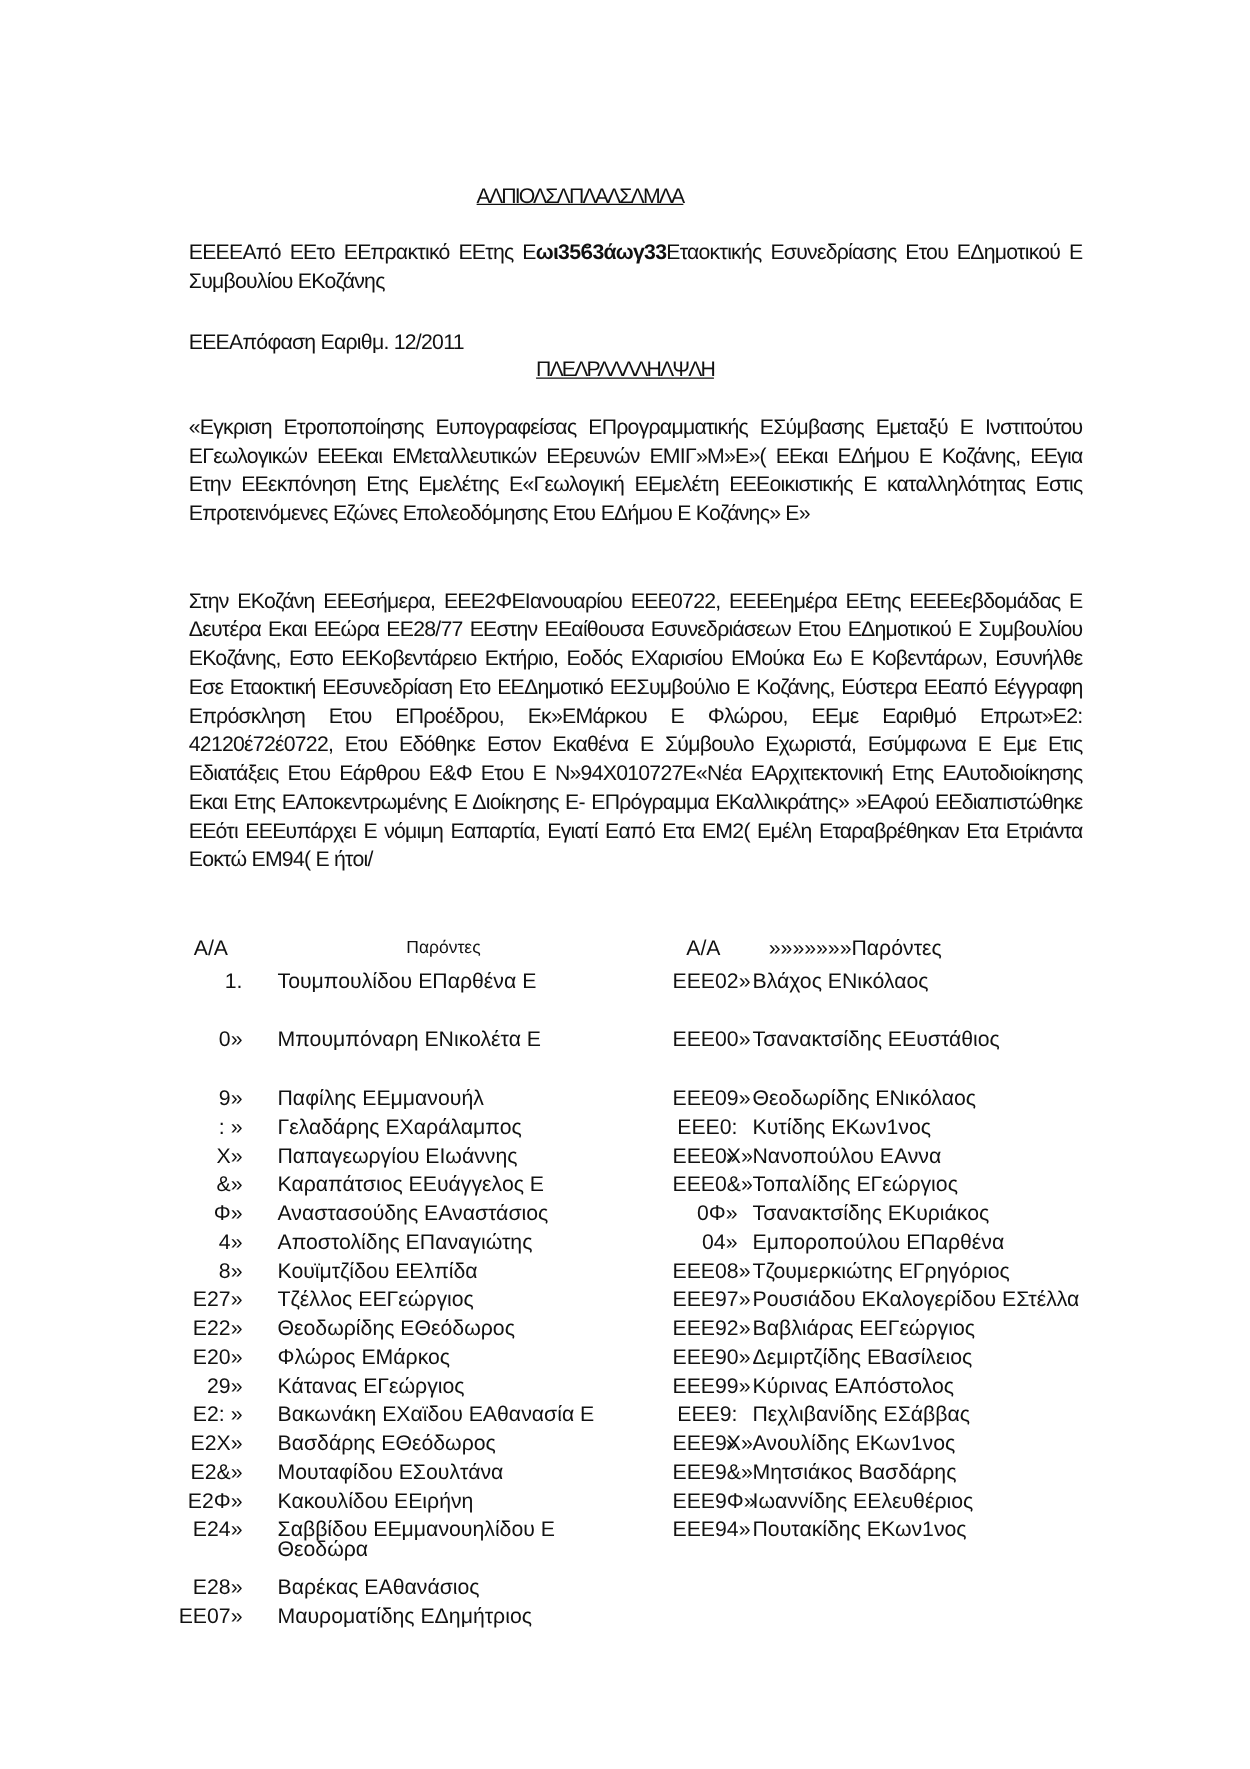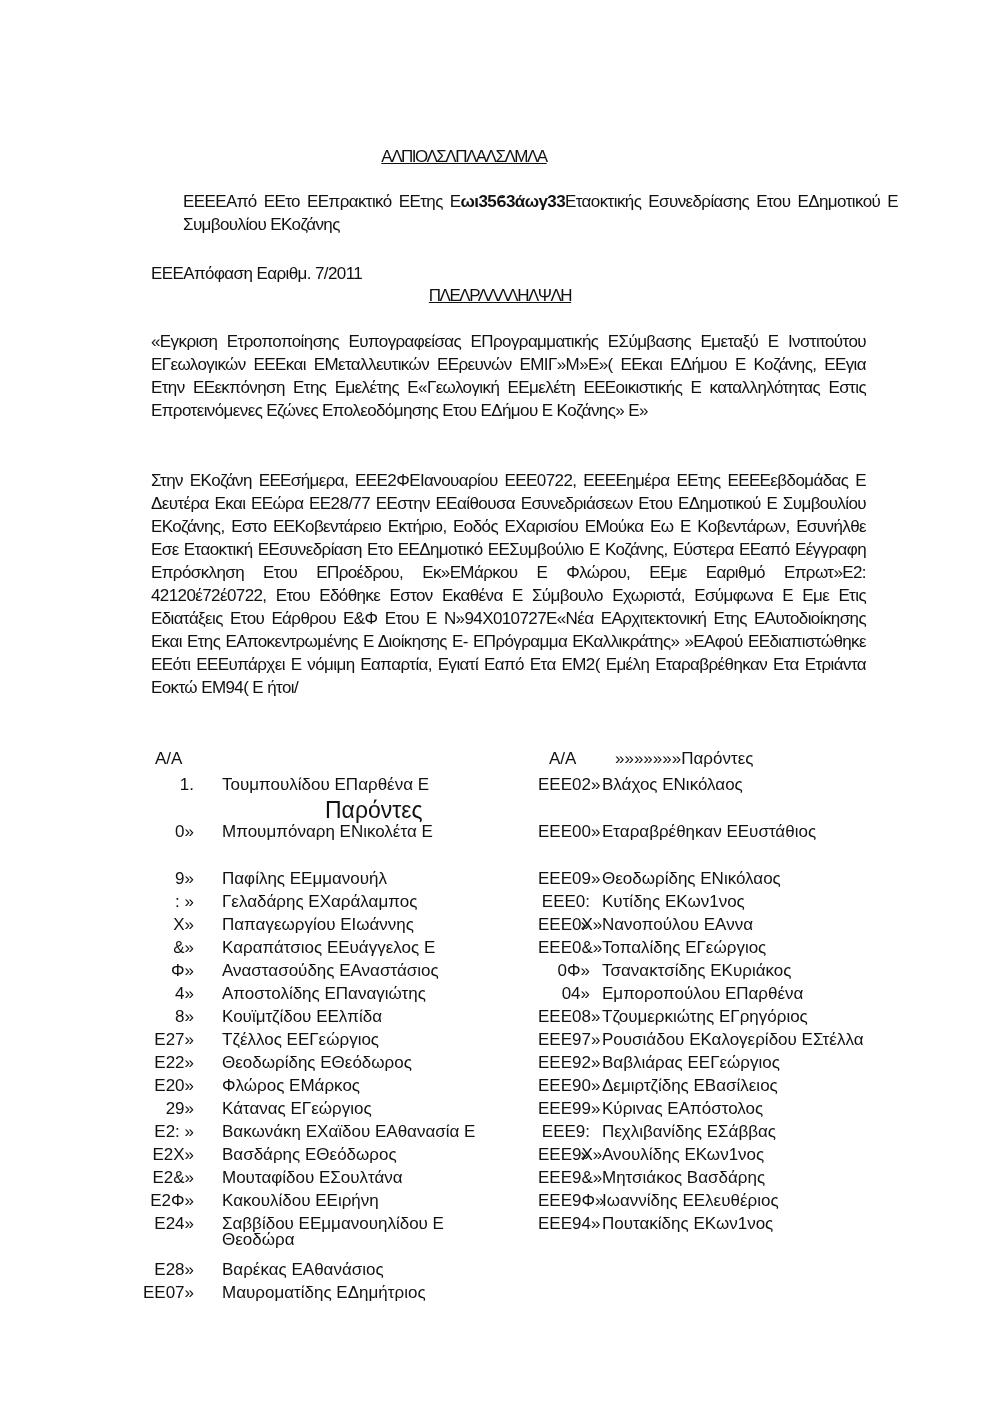--- a/index.html
+++ b/index.html
@@ -3,50 +3,50 @@
 <meta charset="utf-8">
 <style>
   html, body { margin: 0; padding: 0; background: #ffffff; }
   body { width: 1000px; height: 1415px; position: relative; overflow: hidden;
          font-family: "Liberation Sans", "DejaVu Sans", sans-serif; color: #111; }
   .page { position: absolute; left: 0; top: 0; width: 1000px; height: 1415px; }
   .title { position: absolute; top: 147px; left: 0; width: 928px; text-align: center;
            font-size: 17px; text-decoration: underline; letter-spacing: -1.5px; }
   .para { position: absolute; left: 151px; width: 715px; font-size: 17px; line-height: 23px;
           letter-spacing: -0.6px; text-align: justify; }
-  .p1 { top: 190px; margin-left: 32px; }
+  .p1 { top: 190px; }
   .p1 b { font-weight: bold; }
   .p2 { top: 262px; }
   .subtitle { position: absolute; top: 286px; left: 0; width: 1000px; text-align: center;
               font-size: 17px; text-decoration: underline; letter-spacing: -1.5px; }
   .p3 { top: 330px; }
   .p4 { top: 469px; }
   .hdr-aa-l { position: absolute; top: 749px; left: 155px; font-size: 17px; }
-  .hdr-p-l { position: absolute; top: 749px; left: 325px; font-size: 23px; margin-top: 48px; }
+  .hdr-p-l { position: absolute; top: 749px; left: 325px; font-size: 14px; }
   .hdr-aa-r { position: absolute; top: 749px; left: 549px; font-size: 17px; }
   .hdr-p-r { position: absolute; top: 749px; left: 615px; font-size: 17px; }
   .row { position: absolute; font-size: 17px; line-height: 23px; }
   .num { position: absolute; width: 52px; text-align: right; }
   .name { position: absolute; white-space: nowrap; }
   .left .num { left: 142px; }
   .left .name { left: 222px; }
   .right .num { left: 538px; }
   .right .name { left: 602px; }
 </style>
 </head>
 <body>
 
 <div class="page">
   <div class="title">ΑΛΠΙΟΛΣΛΠΛΑΛΣΛΜΛΑ</div>
 
   <div class="para p1">
     <span>ΕΕΕΕΑπό ΕΕτο ΕΕπρακτικό ΕΕτης Ε</span><b>ωι35ϐ3άωγ33</b><span>Εταοκτικής Εσυνεδρίασης Ετου ΕΔημοτικού Ε Συμβουλίου ΕΚοζάνης</span>
   </div>
 
-  <div class="para p2">ΕΕΕΑπόφαση Εαριθμ. 7/2011</div>
+  <div class="para p2">ΕΕΕΑπόφαση Εαριθμ. 12/2011</div>
   <div class="subtitle">ΠΛΕΛΡΛΛΛΛΗΛΨΛΗ</div>
 
   <div class="para p3">«Εγκριση Ετροποποίησης Ευπογραφείσας ΕΠρογραμματικής ΕΣύμβασης Εμεταξύ Ε Ινστιτούτου ΕΓεωλογικών ΕΕΕκαι ΕΜεταλλευτικών ΕΕρευνών ΕΜΙΓ»Μ»Ε»( ΕΕκαι ΕΔήμου Ε Κοζάνης, ΕΕγια Ετην ΕΕεκπόνηση Ετης Εμελέτης Ε«Γεωλογική ΕΕμελέτη ΕΕΕοικιστικής Ε καταλληλότητας Εστις Επροτεινόμενες Εζώνες Επολεοδόμησης Ετου ΕΔήμου Ε Κοζάνης» Ε»</div>
   <div class="para p4">Στην ΕΚοζάνη ΕΕΕσήμερα, ΕΕΕ2ΦΕΙανουαρίου ΕΕΕ0722, ΕΕΕΕημέρα ΕΕτης ΕΕΕΕεβδομάδας Ε Δευτέρα Εκαι ΕΕώρα ΕΕ28/77 ΕΕστην ΕΕαίθουσα Εσυνεδριάσεων Ετου ΕΔημοτικού Ε Συμβουλίου ΕΚοζάνης, Εστο ΕΕΚοβεντάρειο Εκτήριο, Εοδός ΕΧαρισίου ΕΜούκα Εω Ε Κοβεντάρων, Εσυνήλθε Εσε Εταοκτική ΕΕσυνεδρίαση Ετο ΕΕΔημοτικό ΕΕΣυμβούλιο Ε Κοζάνης, Εύστερα ΕΕαπό Εέγγραφη Επρόσκληση Ετου ΕΠροέδρου, Εκ»ΕΜάρκου Ε Φλώρου, ΕΕμε Εαριθμό Επρωτ»Ε2: 42120έ72έ0722, Ετου Εδόθηκε Εστον Εκαθένα Ε Σύμβουλο Εχωριστά, Εσύμφωνα Ε Εμε Ετις Εδιατάξεις Ετου Εάρθρου Ε&amp;Φ Ετου Ε Ν»94Χ010727Ε«Νέα ΕΑρχιτεκτονική Ετης ΕΑυτοδιοίκησης Εκαι Ετης ΕΑποκεντρωμένης Ε Διοίκησης Ε- ΕΠρόγραμμα ΕΚαλλικράτης» »ΕΑφού ΕΕδιαπιστώθηκε ΕΕότι ΕΕΕυπάρχει Ε νόμιμη Εαπαρτία, Εγιατί Εαπό Ετα ΕΜ2( Εμέλη Εταραβρέθηκαν Ετα Ετριάντα Εοκτώ ΕΜ94( Ε ήτοι/</div>
 
   <div>
     <div class="hdr-aa-l">Α/Α</div>
     <div class="hdr-p-l">Παρόντες</div>
     <div class="hdr-aa-r">Α/Α</div>
     <div class="hdr-p-r">»»»»»»»Παρόντες</div>
@@ -134,21 +134,21 @@
           <span class="name">Μαυροματίδης ΕΔημήτριος</span>
         </div>
       </div>
     <div class="right" id="rightcol">
         <div class="row" style="top: 773px; left: 0px;">
           <span class="num">ΕΕΕ02»</span>
           <span class="name">Βλάχος ΕΝικόλαος</span>
         </div>
         <div class="row" style="top: 820px; left: 0px;">
           <span class="num">ΕΕΕ00»</span>
-          <span class="name">Εταραβρέθηκαν ΕΕυστάθιος</span>
+          <span class="name">Τσανακτσίδης ΕΕυστάθιος</span>
         </div>
         <div class="row" style="top: 867px; left: 0px;">
           <span class="num">ΕΕΕ09»</span>
           <span class="name">Θεοδωρίδης ΕΝικόλαος</span>
         </div>
         <div class="row" style="top: 890px; left: 0px;">
           <span class="num">ΕΕΕ0: »</span>
           <span class="name">Κυτίδης ΕΚων1νος</span>
         </div>
         <div class="row" style="top: 913px; left: 0px;">

